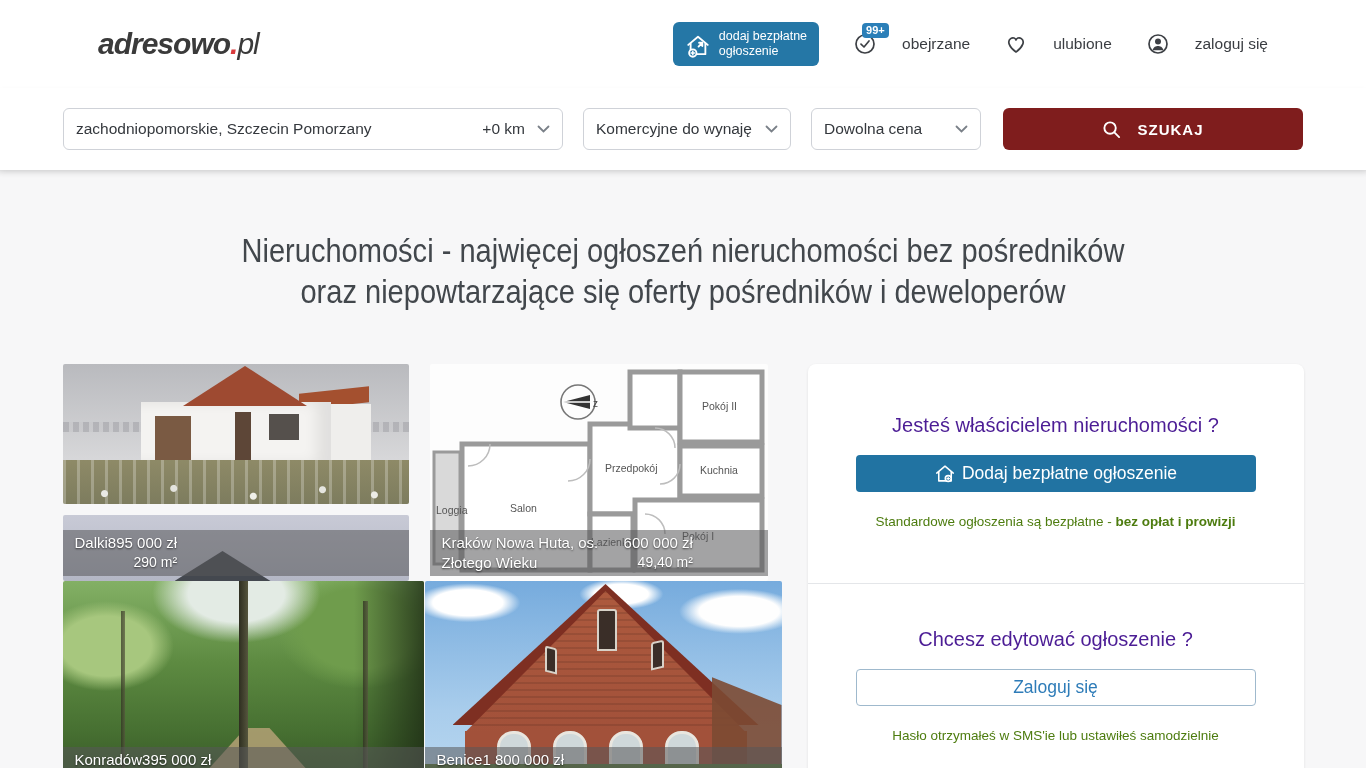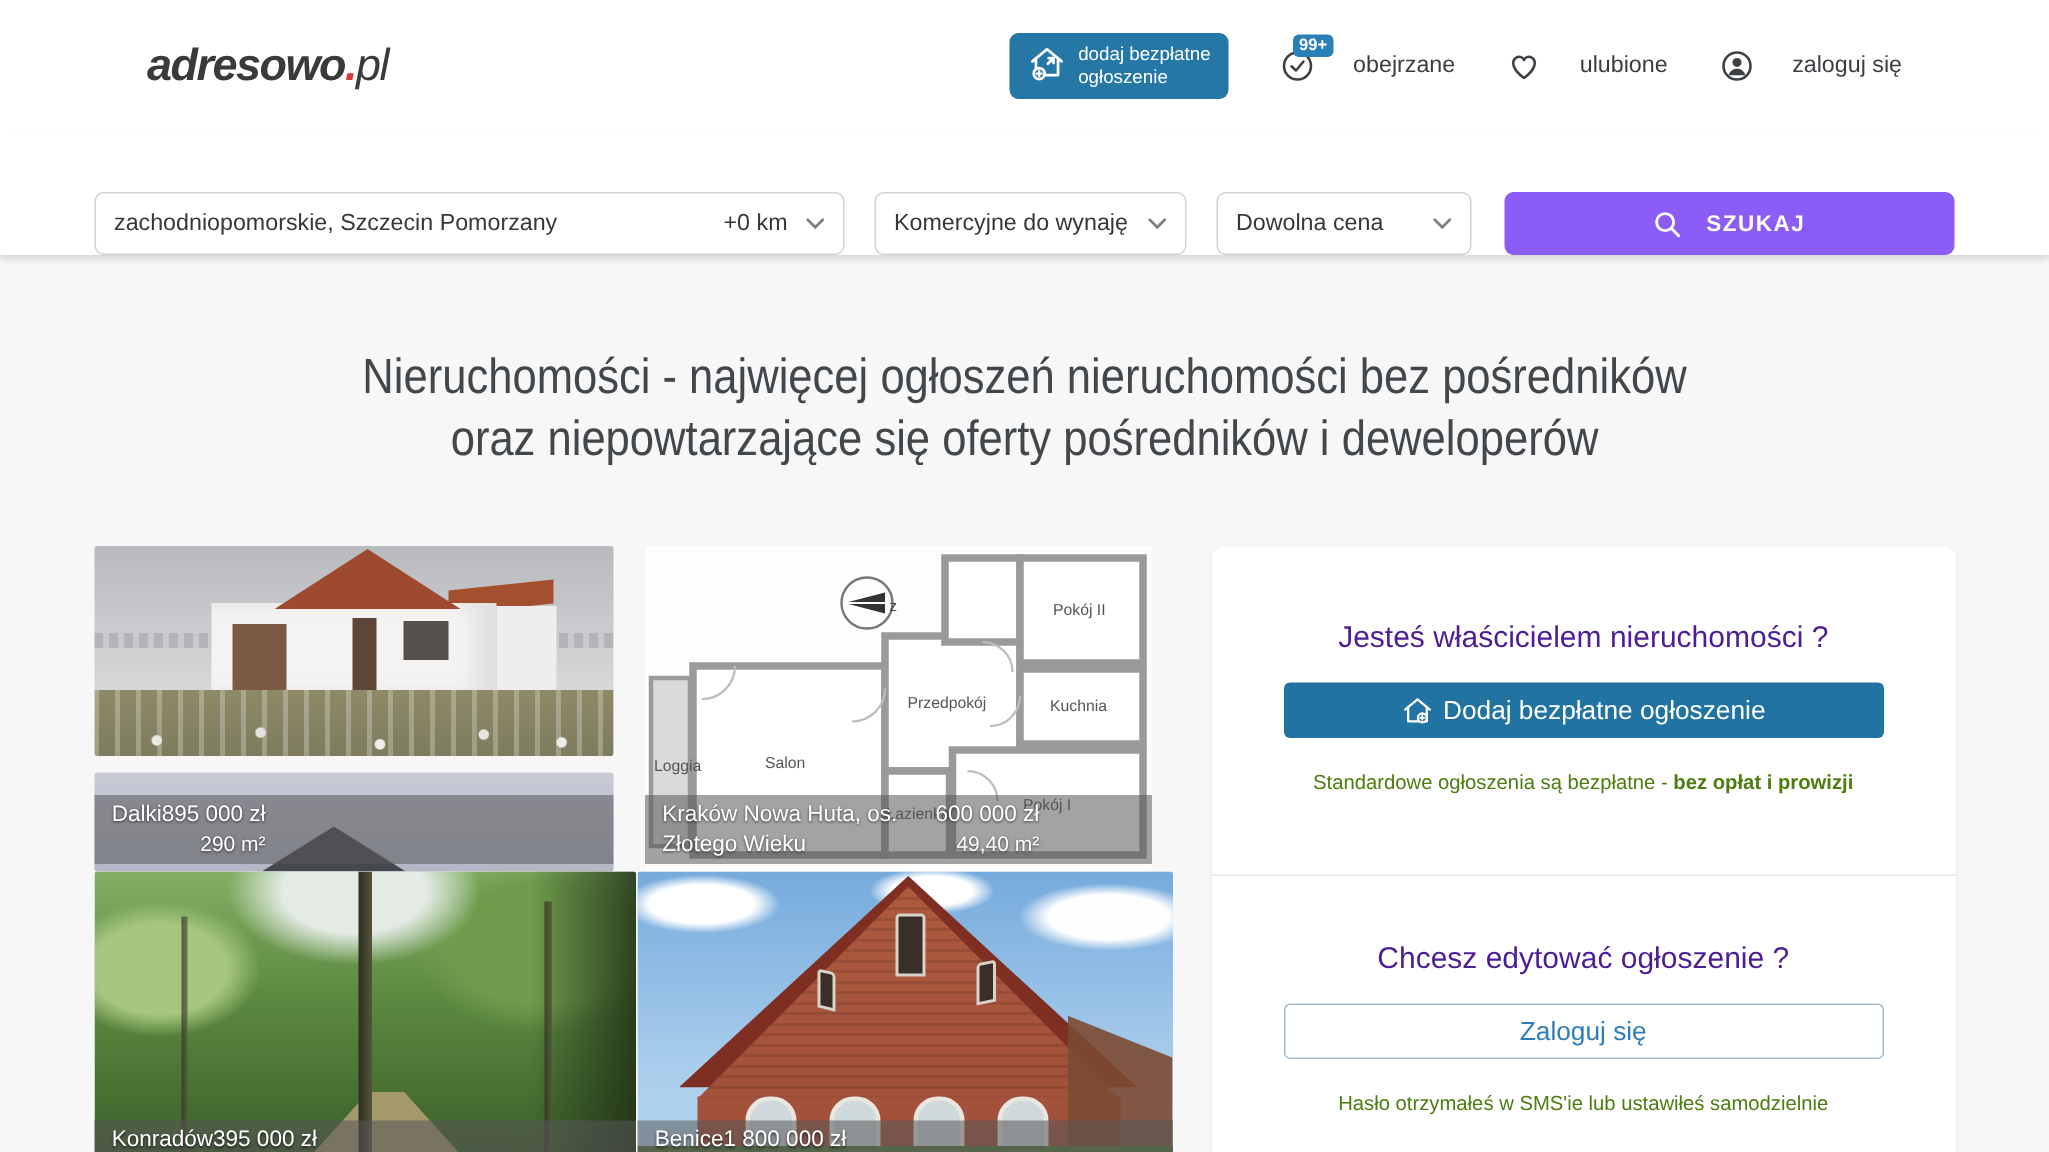--- a/index.html
+++ b/index.html
@@ -7,36 +7,36 @@
   body { font-family:"Liberation Sans", sans-serif; color:#3d4045; }
   .page { position:relative; width:1366px; height:768px; overflow:hidden; background:#fff; }
 
   
   .topbar { position:relative; height:88px; background:#fff; display:flex; align-items:center; justify-content:space-between; padding:0 98px; }
   .logo { font-style:italic; font-size:30px; color:#3a3a3a; letter-spacing:-1px; white-space:nowrap; cursor:pointer; }
   .logo .l-main { font-weight:700; }
   .logo .l-dot { color:#d93a3c; font-weight:700; }
   .logo .l-tld { font-weight:400; }
   .topbar-right { display:flex; align-items:center; gap:34px; }
-  .add-btn { display:flex; align-items:flex-start; gap:8px; background:#2577a6; border:none; border-radius:6px; color:#fff; padding:7px 12px; cursor:pointer; font-family:inherit; }
+  .add-btn { display:flex; align-items:flex-end; gap:8px; background:#2577a6; border:none; border-radius:6px; color:#fff; padding:7px 12px; cursor:pointer; font-family:inherit; }
   .add-btn .txt { text-align:left; font-size:12.5px; line-height:15px; }
   .top-item { display:flex; align-items:center; gap:25px; cursor:pointer; }
   .top-item .lbl { font-size:15.5px; color:#3a3d42; }
   .icon-wrap { position:relative; width:24px; height:24px; }
   .badge { position:absolute; top:-9px; left:9px; background:#2b7fb8; color:#fff; font-size:11px; font-weight:700; padding:1px 4px 2px; border-radius:4px; line-height:12px; }
 
   
-  .searchbar { position:relative; z-index:3; height:82px; background:#fff; display:flex; align-items:flex-end; padding:0 63px; gap:20px; box-shadow:0 3px 6px rgba(0,0,0,.07); }
+  .searchbar { position:relative; z-index:3; height:82px; background:#fff; display:flex; align-items:center; padding:0 63px; gap:20px; box-shadow:0 3px 6px rgba(0,0,0,.07); }
   .field { height:42px; background:#fff; border:1px solid #cfd2d8; border-radius:6px; display:flex; align-items:center; padding:0 12px; font-size:15.5px; color:#34383d; cursor:pointer; }
   .loc-box { width:500px; justify-content:space-between; }
   .loc-right { display:flex; align-items:center; gap:12px; }
   .sel-cat { width:208px; justify-content:space-between; }
   .sel-cat .val { max-width:162px; overflow:hidden; white-space:nowrap; }
   .sel-price { width:170px; justify-content:space-between; }
-  .szukaj { margin-left:2px; width:300px; height:42px; background:#8b5cf6; border:none; border-radius:6px; color:#fff; font-family:inherit; font-size:15px; font-weight:700; letter-spacing:1px; display:flex; align-items:center; justify-content:center; gap:16px; cursor:pointer; }
+  .szukaj { margin-left:2px; width:300px; height:42px; background:#7f1d1d; border:none; border-radius:6px; color:#fff; font-family:inherit; font-size:15px; font-weight:700; letter-spacing:1px; display:flex; align-items:center; justify-content:center; gap:16px; cursor:pointer; }
 
   
   .hero { position:relative; height:598px; background:#f7f7f8; box-shadow:inset 0 7px 7px -7px rgba(0,0,0,.14); padding-top:60px; }
   h1.page-title { text-align:center; font-size:33px; font-weight:400; color:#42474c; line-height:41px; transform:scaleX(.88); transform-origin:50% 0; margin-bottom:52px; }
   .content { position:relative; width:1241px; margin:0 auto; height:434px; }
 
   
   .grid { position:absolute; left:0; top:0; width:719px; height:434px; }
   .card { position:absolute; cursor:pointer; }
   .ph { position:absolute; left:0; right:0; overflow:hidden; border-radius:2px; }

